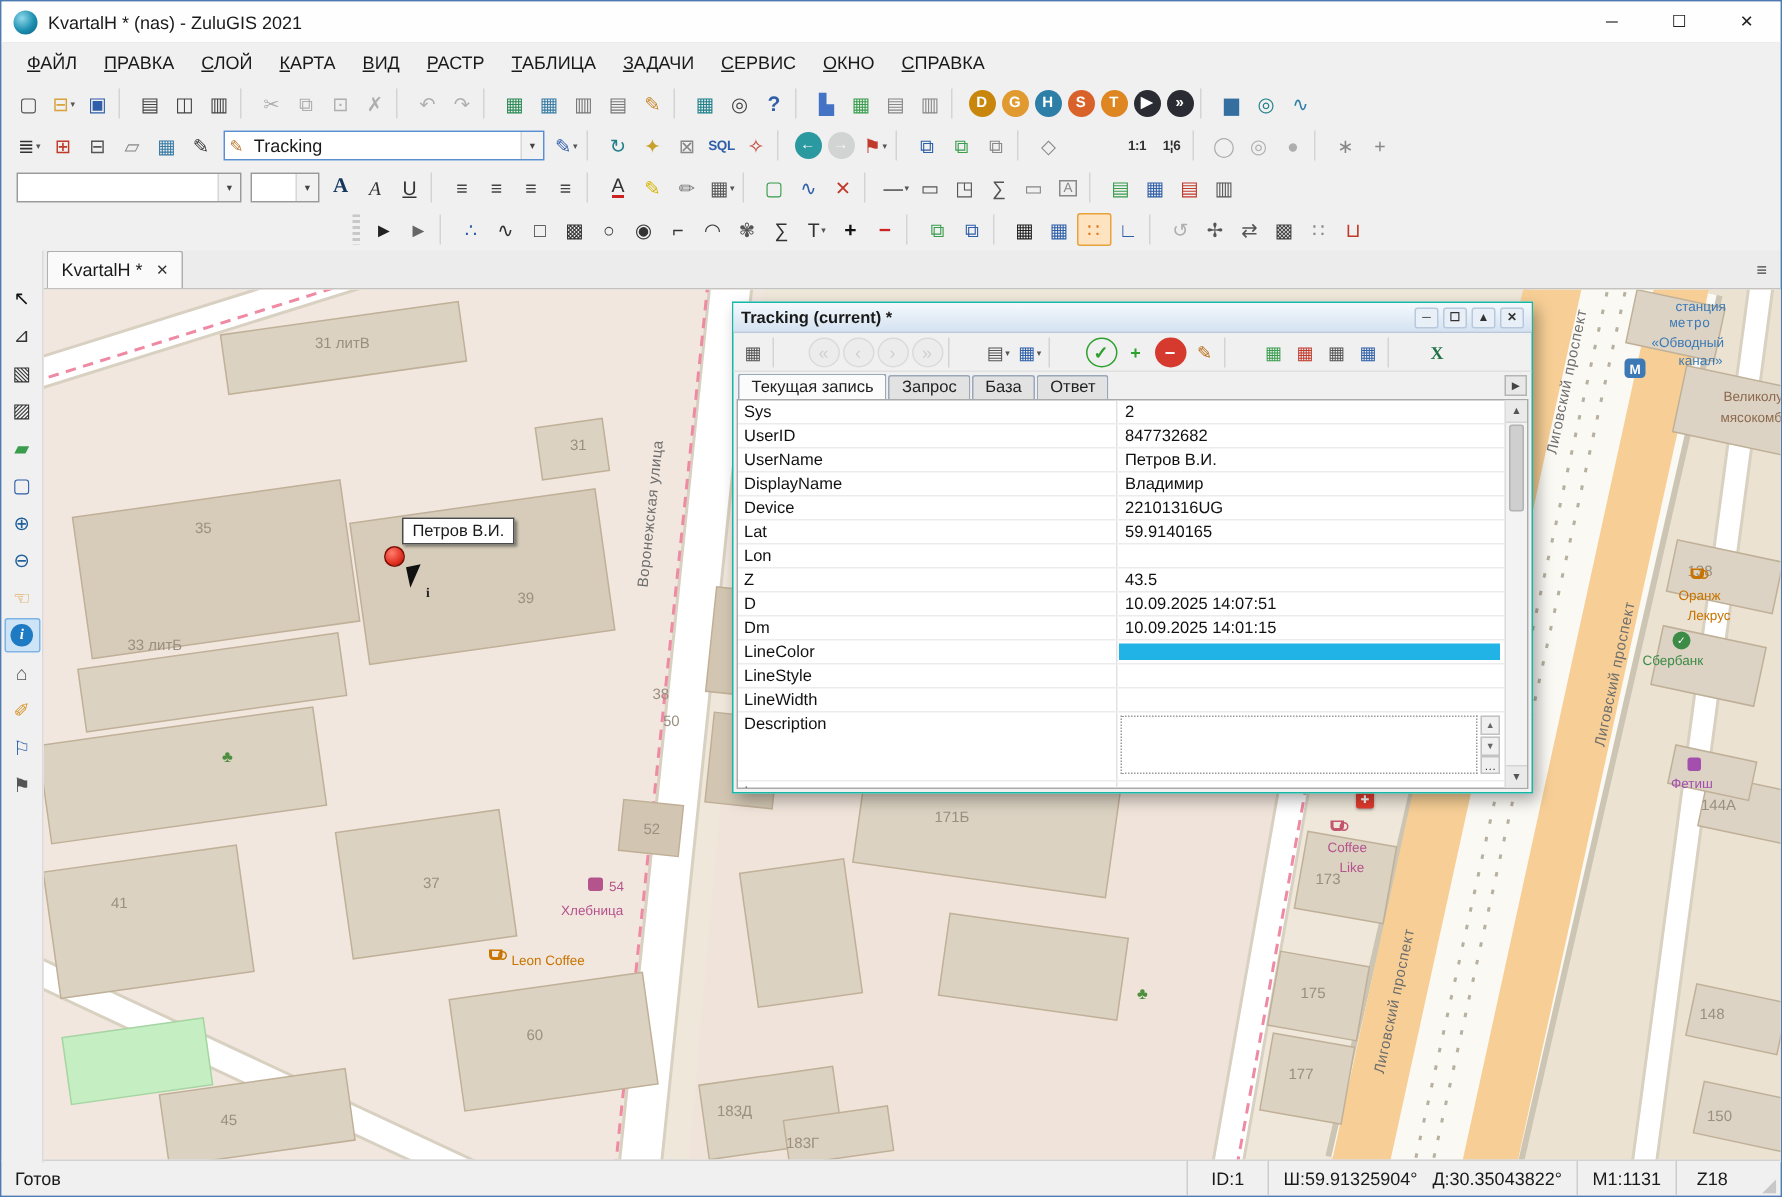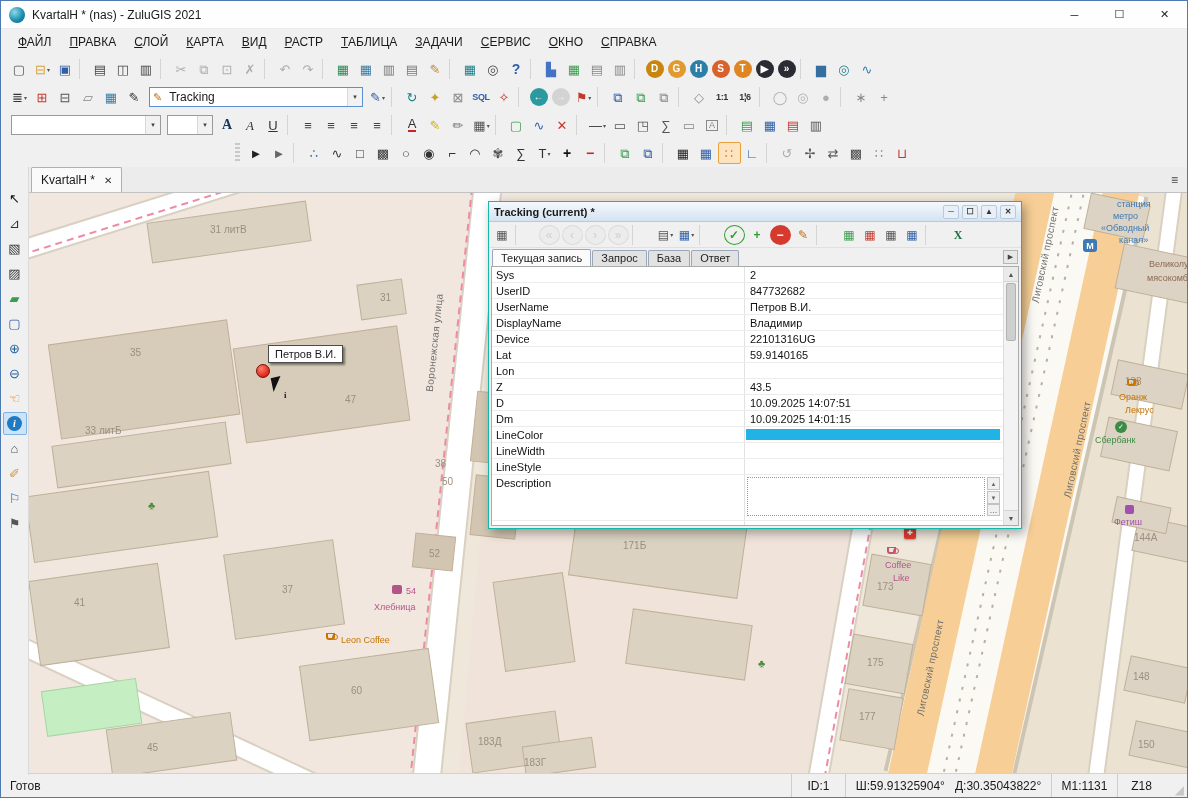--- a/index.html
+++ b/index.html
@@ -377,21 +377,21 @@
         </span>
         <span class="tbtn" style="color: rgb(136, 136, 136);">
           <span class="g">⧉</span>
           <span class="dd"></span>
         </span>
         <span class="tbtn sep"></span>
         <span class="tbtn" style="color: rgb(136, 136, 136);">
           <span class="g">◇</span>
           <span class="dd"></span>
         </span>
-        <span class="tbtn txt" style="color: rgb(51, 51, 51);">
+        <span class="tbtn txt" style="color: rgb(51, 51, 51); margin-left: 36px;">
           <span class="g">1:1</span>
           <span class="dd"></span>
         </span>
         <span class="tbtn txt" style="color: rgb(51, 51, 51);">
           <span class="g">1¦6</span>
           <span class="dd"></span>
         </span>
         <span class="tbtn sep"></span>
         <span class="tbtn disabled">
           <span class="g">◯</span>
@@ -766,21 +766,21 @@
         <rect x="1058" y="6" width="60" height="36" fill="#dcd3c4" transform="rotate(12 1088 24)"></rect>
         <rect x="1085" y="309" width="55" height="26" fill="#dcd3c4" transform="rotate(12 1112 322)"></rect>
       </g>
     </svg>
 
     <div class="overlay">
 
     <span class="mlabel num" style="left: 181px; top: 31px;">31 литВ</span>
         <span class="mlabel num" style="left: 351px; top: 99px;">31</span>
         <span class="mlabel num" style="left: 101px; top: 154px;">35</span>
-        <span class="mlabel num" style="left: 316px; top: 201px;">47</span>
+        <span class="mlabel num" style="left: 316px; top: 201px;">39</span>
         <span class="mlabel num" style="left: 56px; top: 232px;">33 литБ</span>
         <span class="mlabel num" style="left: 406px; top: 265px;">38</span>
         <span class="mlabel num" style="left: 413px; top: 283px;">50</span>
         <span class="mlabel num" style="left: 400px; top: 355px;">52</span>
         <span class="mlabel num" style="left: 45px; top: 404px;">41</span>
         <span class="mlabel num" style="left: 253px; top: 391px;">37</span>
         <span class="mlabel num" style="left: 322px; top: 492px;">60</span>
         <span class="mlabel num" style="left: 118px; top: 549px;">45</span>
         <span class="mlabel num" style="left: 449px; top: 543px;">183Д</span>
         <span class="mlabel num" style="left: 495px; top: 564px;">183Г</span>
@@ -795,21 +795,21 @@
         <span class="mlabel poi-pink" style="left: 377px; top: 393px;">54</span>
         <span class="mlabel poi-pink" style="left: 345px; top: 409px;">Хлебница</span>
         <span class="mlabel poi-orange" style="left: 312px; top: 442px;">Leon Coffee</span>
         <span class="mlabel poi-pink" style="left: 856px; top: 367px;">Coffee</span>
         <span class="mlabel poi-pink" style="left: 864px; top: 380px;">Like</span>
         <span class="mlabel poi-orange" style="left: 1090px; top: 199px;">Оранж</span>
         <span class="mlabel poi-orange" style="left: 1096px; top: 212px;">Лекрус</span>
         <span class="mlabel poi-green" style="left: 1066px; top: 242px;">Сбербанк</span>
         <span class="mlabel poi-purple" style="left: 1085px; top: 324px;">Фетиш</span>
         <span class="mlabel poi-blue" style="left: 1088px; top: 6px;">станция</span>
-        <span class="mlabel poi-blue" style="left: 1084px; top: 18px;">метро</span>
+        <span class="mlabel poi-blue" style="left: 1084px; top: 18px; font-family: Liberation Mono, monospace;">метро</span>
         <span class="mlabel poi-blue" style="left: 1072px; top: 30px;">«Обводный</span>
         <span class="mlabel poi-blue" style="left: 1090px; top: 42px;">канал»</span>
         <span class="mlabel poi-brown" style="left: 1120px; top: 66px;">Великолукский</span>
         <span class="mlabel poi-brown" style="left: 1118px; top: 80px;">мясокомбинат</span>
         <span class="mlabel street" style="left: 356px; top: 144px; transform: rotate(-84deg);">Воронежская улица</span>
         <span class="mlabel street" style="left: 967px; top: 56px; transform: rotate(-78deg);">Лиговский проспект</span>
         <span class="mlabel street" style="left: 999px; top: 251px; transform: rotate(-78deg);">Лиговский проспект</span>
         <span class="mlabel street" style="left: 852px; top: 469px; transform: rotate(-78deg);">Лиговский проспект</span>
       </div>
 
@@ -967,25 +967,25 @@
         </div>
       <div class="grow">
         <span class="gname">LineColor</span>
         <span class="gval">
             <span class="cbar"></span>
           </span>
       </div>
       <div>
 
       <div class="grow">
+            <span class="gname">LineStyle</span>
+            <span class="gval"></span>
+          </div>
+          <div class="grow">
             <span class="gname">LineWidth</span>
-            <span class="gval"></span>
-          </div>
-          <div class="grow">
-            <span class="gname">LineStyle</span>
             <span class="gval"></span>
           </div>
         </div>
       <div class="grow desc">
         <span class="gname">Description</span>
         <span class="gval">
           <span class="descbox"></span>
           <span class="spin">
             <span class="spinb">▲</span>
             <span class="spinb">▼</span>

